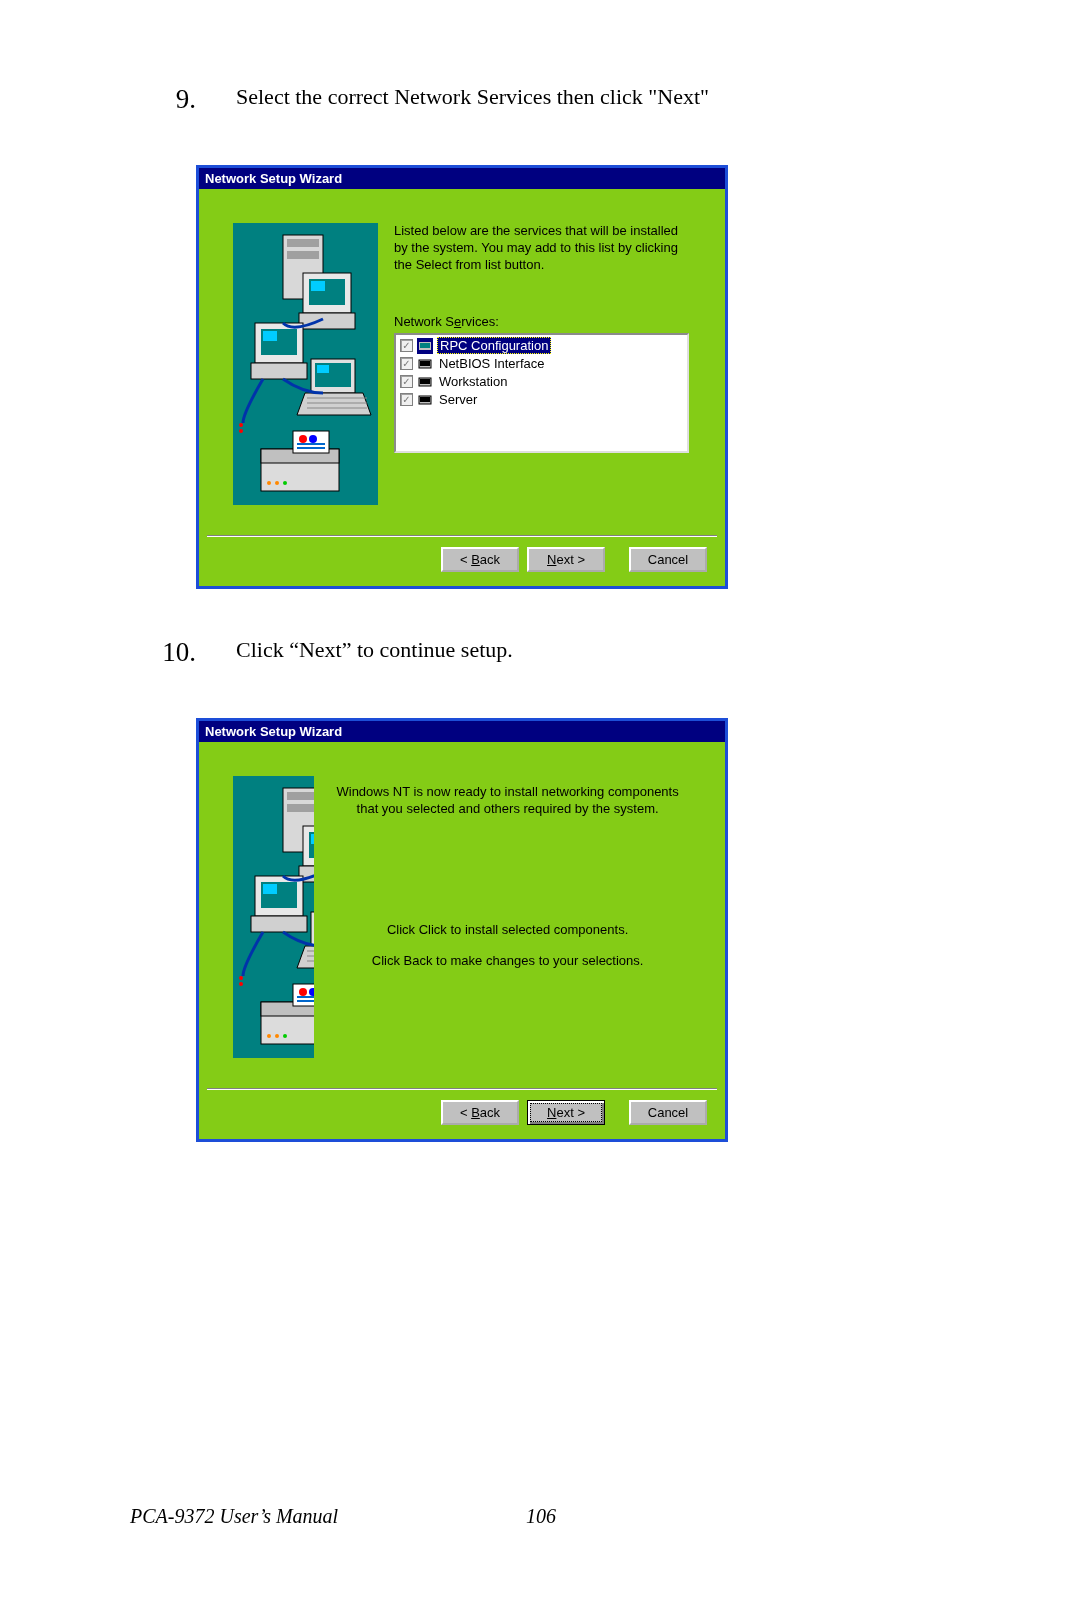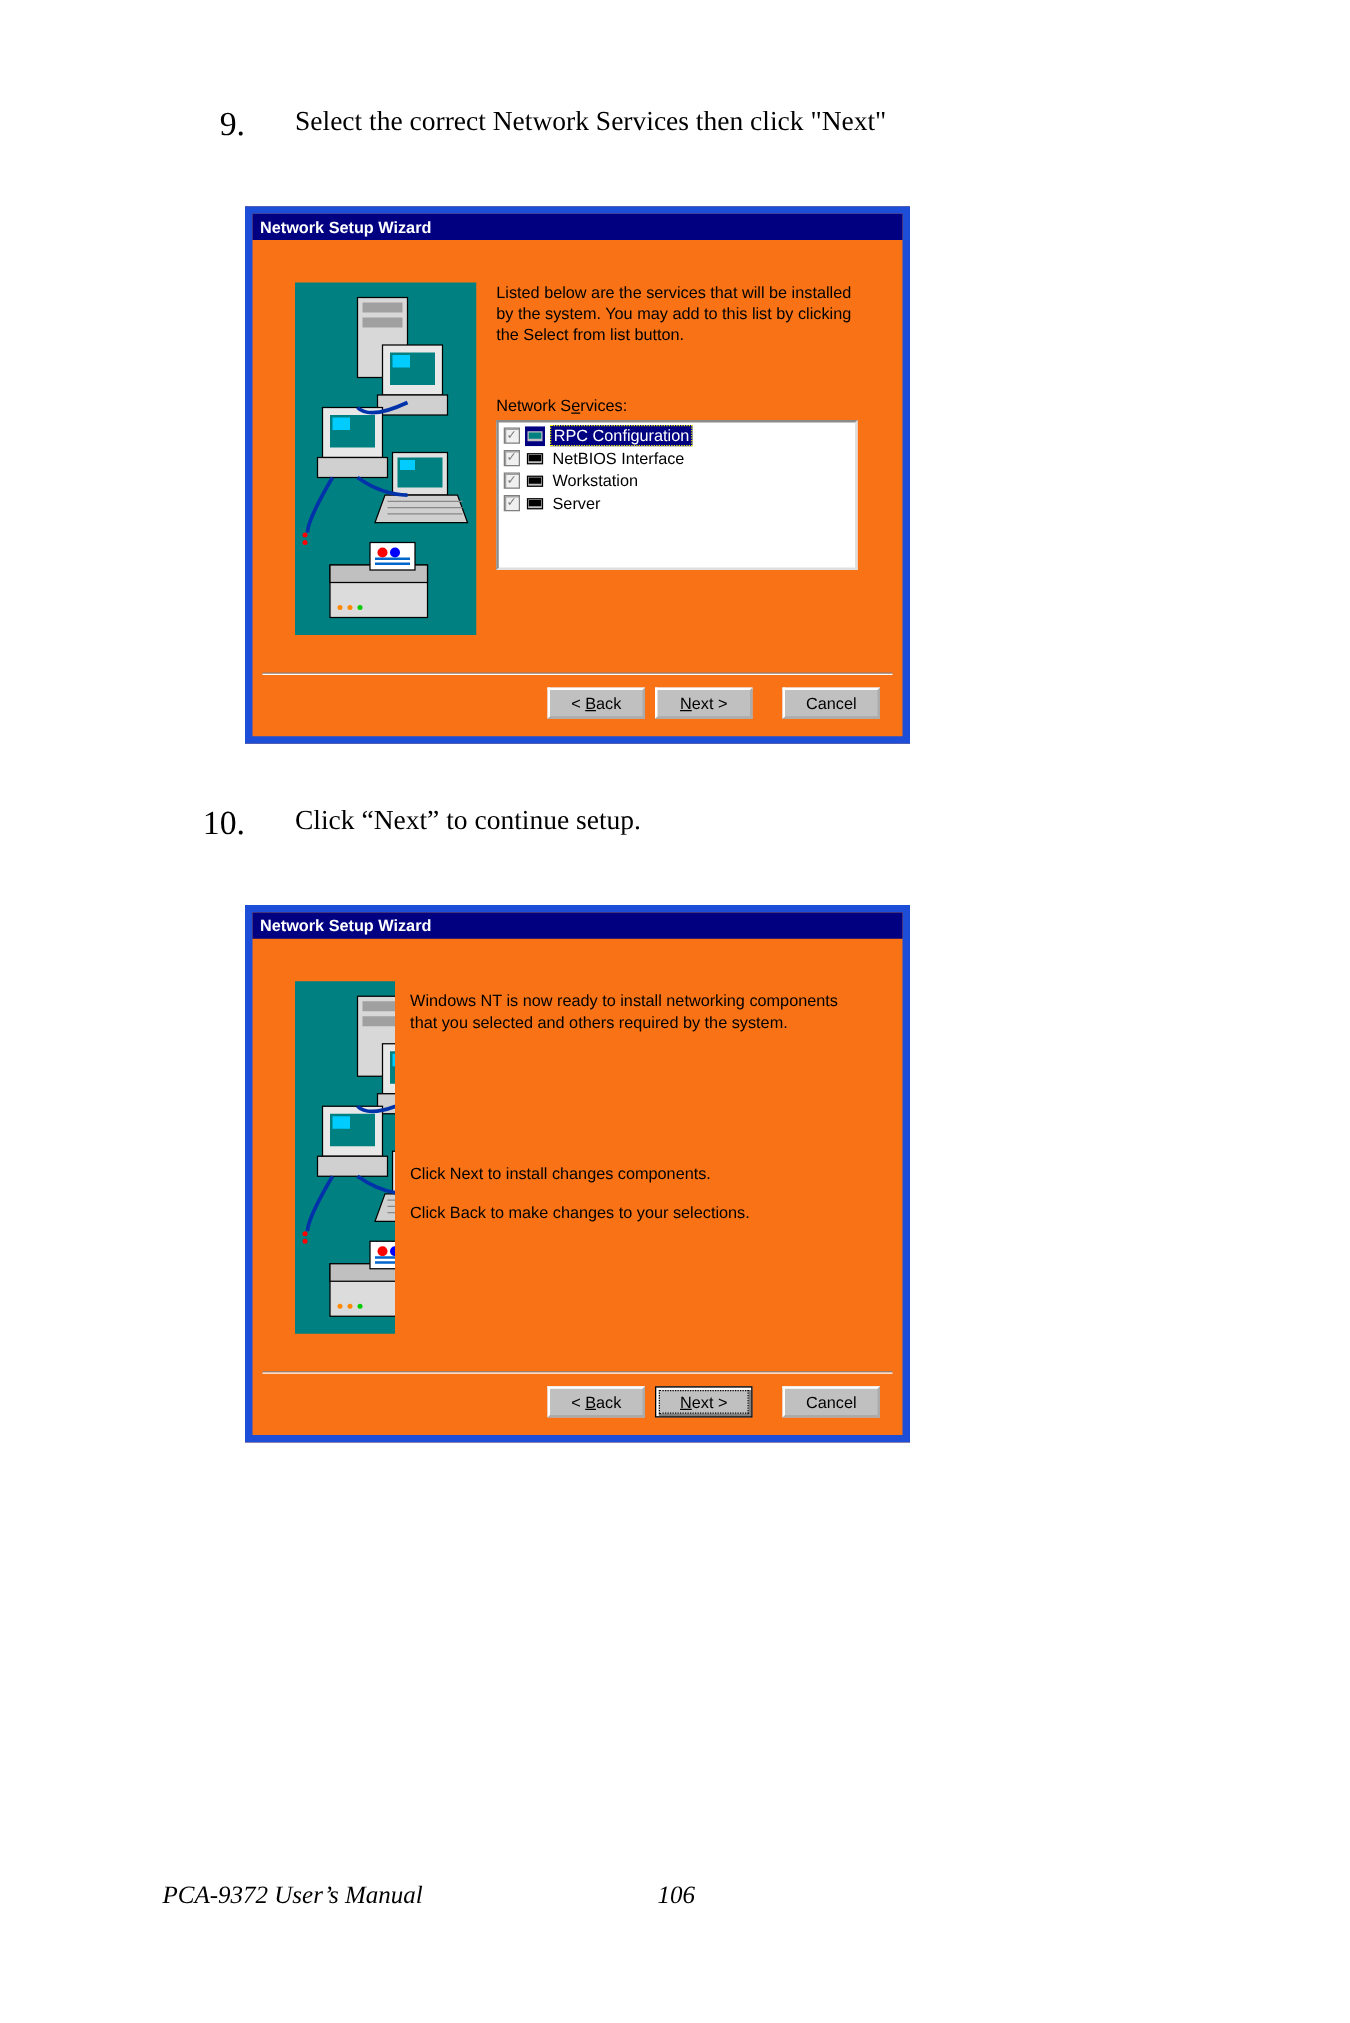--- a/index.html
+++ b/index.html
@@ -30,22 +30,22 @@
       font-size: 22px;
       padding-left: 40px;
       flex: 1;
     }
     .dialog-wrapper {
       margin-left: 68px;
       margin-bottom: 48px;
     }
     .dialog {
       width: 532px;
-      border: 6px solid #1d4ed8;
-      background: #f97316;
+      border: 3px solid #1d4ed8;
+      background: #84cc16;
       font-family: "MS Sans Serif", Tahoma, Arial, sans-serif;
       font-size: 13px;
       margin-top: 26px;
     }
     .titlebar {
       background: #000080;
       color: #ffffff;
       font-weight: bold;
       padding: 3px 6px;
       font-size: 13px;
@@ -147,20 +147,21 @@
       display: flex;
       justify-content: flex-end;
       gap: 8px;
       padding: 10px 18px 14px 16px;
     }
     .button-row .spacer { width: 8px; }
     .d2-right { padding: 26px 20px 10px 12px; }
     .d2-para {
       line-height: 1.3;
       margin-bottom: 14px;
+      text-align: center;
     }
     .d2-gap { height: 90px; }
     .footer {
       position: absolute;
       bottom: 90px;
       left: 130px;
       width: 820px;
       font-style: italic;
       font-size: 20px;
       font-family: "Times New Roman", serif;
@@ -330,21 +331,21 @@
             <rect x="64" y="220" width="28" height="2" fill="#0066cc"></rect>
             <rect x="64" y="224" width="28" height="2" fill="#0066cc"></rect>
             <circle cx="36" cy="260" r="2" fill="#ff8800"></circle>
             <circle cx="44" cy="260" r="2" fill="#ff8800"></circle>
             <circle cx="52" cy="260" r="2" fill="#00cc00"></circle>
           </svg>
         </div>
         <div class="d2-right">
           <div class="d2-para">Windows NT is now ready to install networking components that you selected and others required by the system.</div>
           <div class="d2-gap"></div>
-          <div class="d2-para">Click Next to install changes components.</div>
+          <div class="d2-para">Click Click to install selected components.</div>
           <div class="d2-para">Click Back to make changes to your selections.</div>
         </div>
       </div>
       <div class="separator"></div>
       <div class="button-row">
         <button class="win-button"><span>&lt; </span><span class="ul">B</span><span>ack</span></button>
         <button class="win-button default"><span class="ul">N</span><span>ext &gt;</span></button>
         <span class="spacer"></span>
         <button class="win-button">Cancel</button>
       </div>

